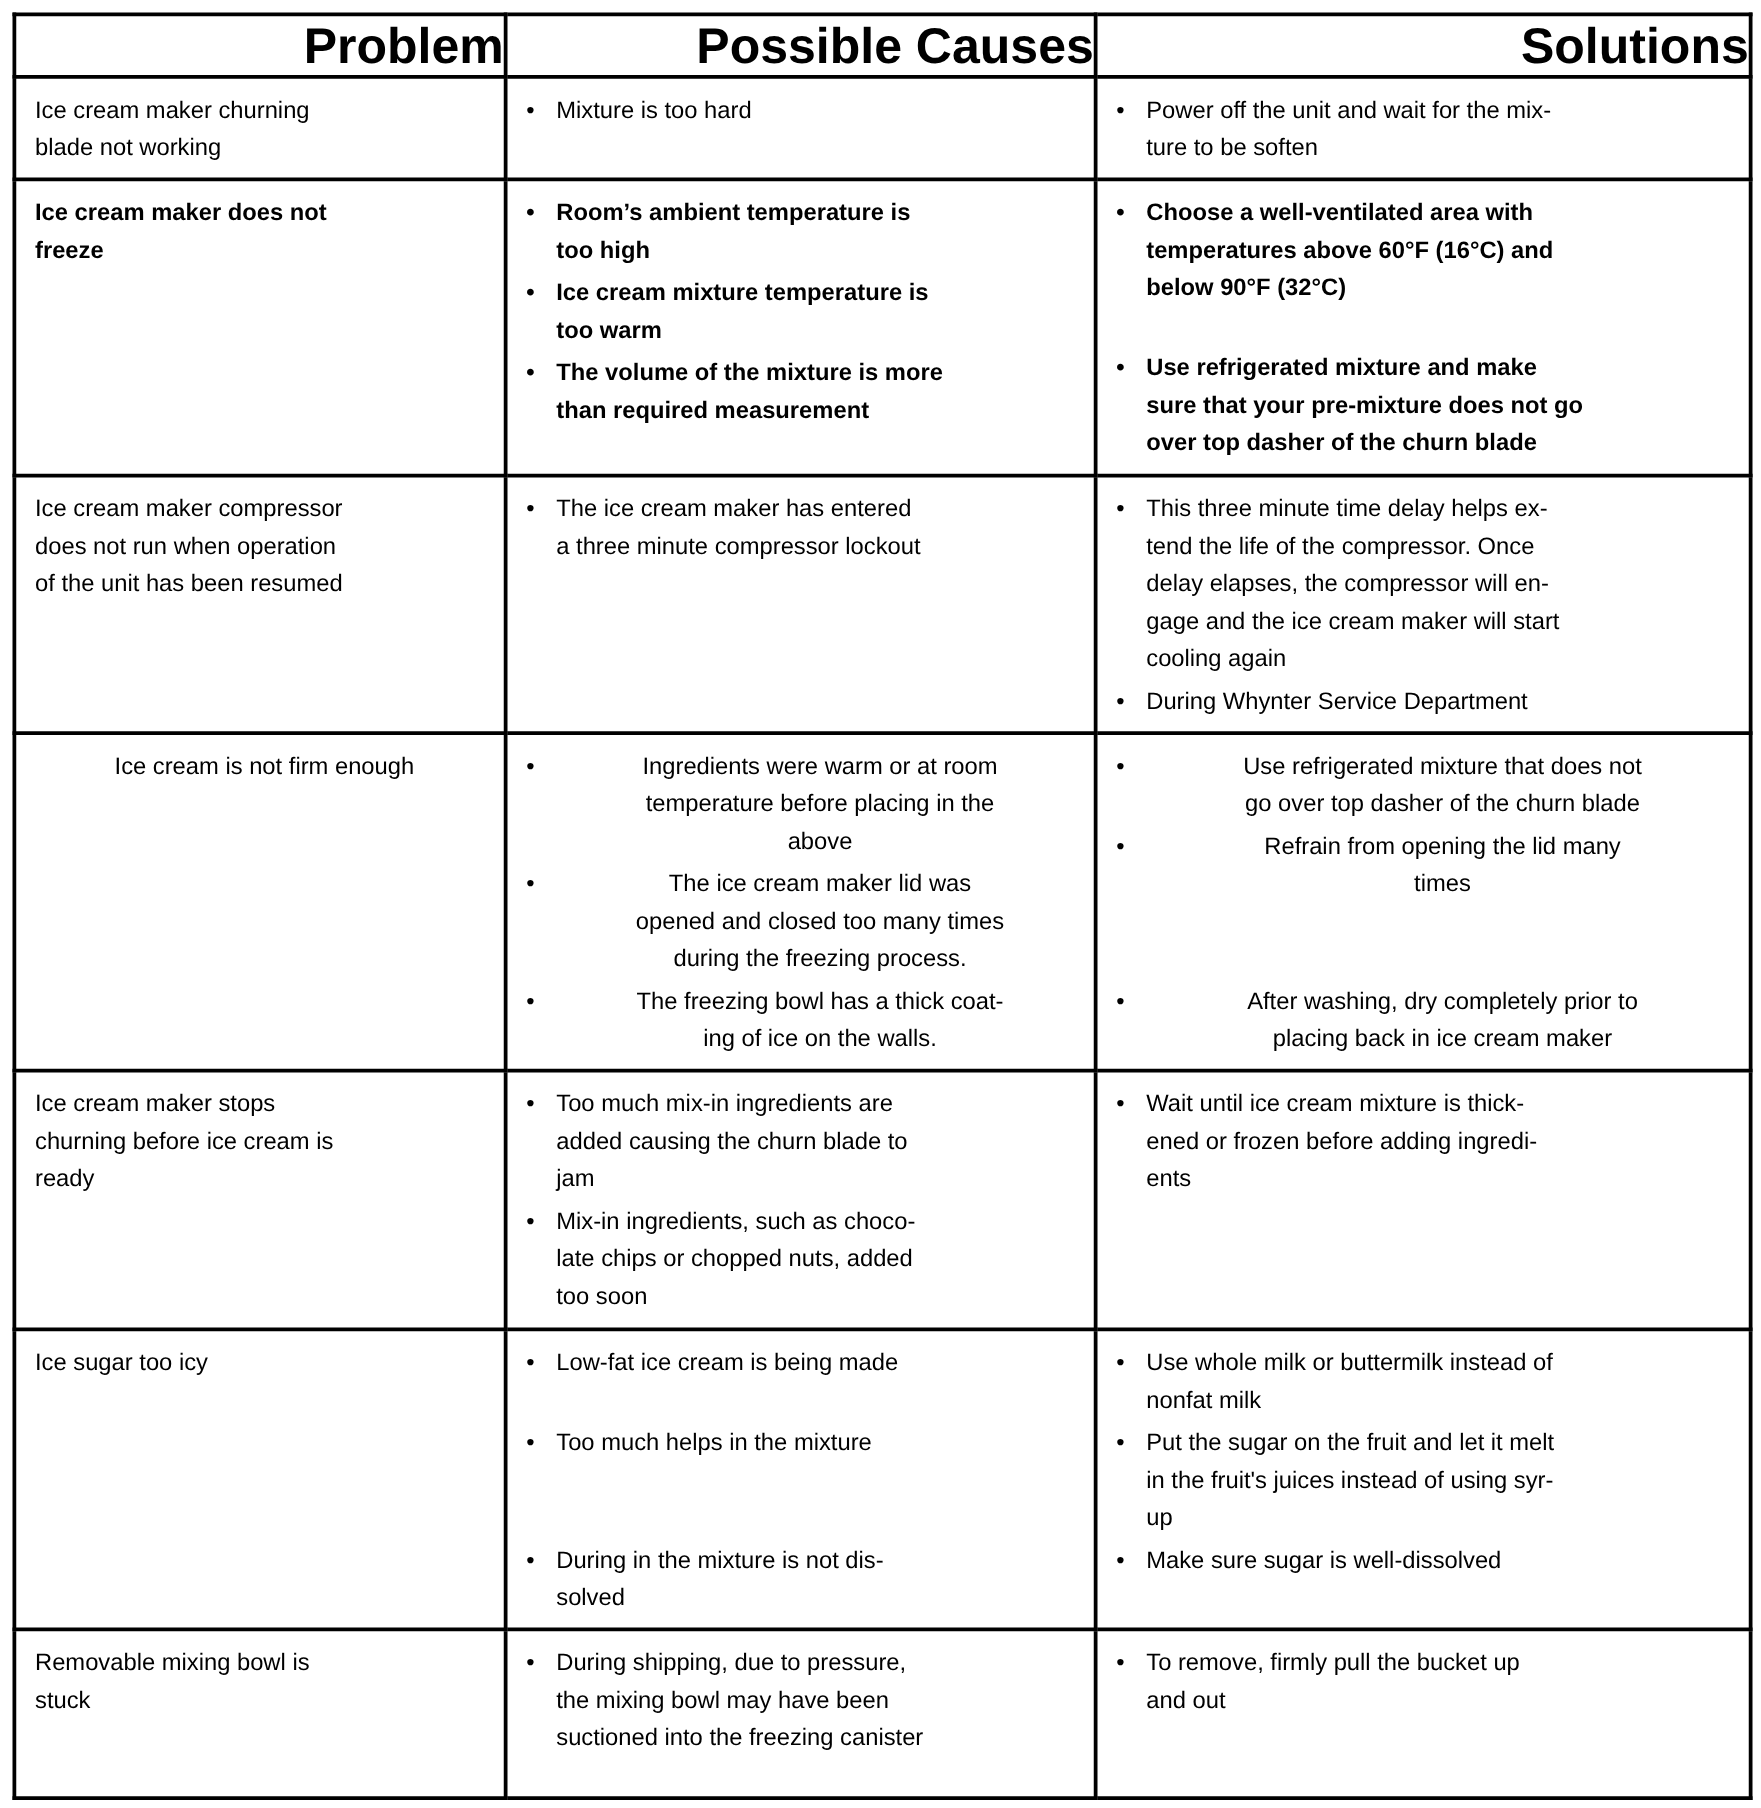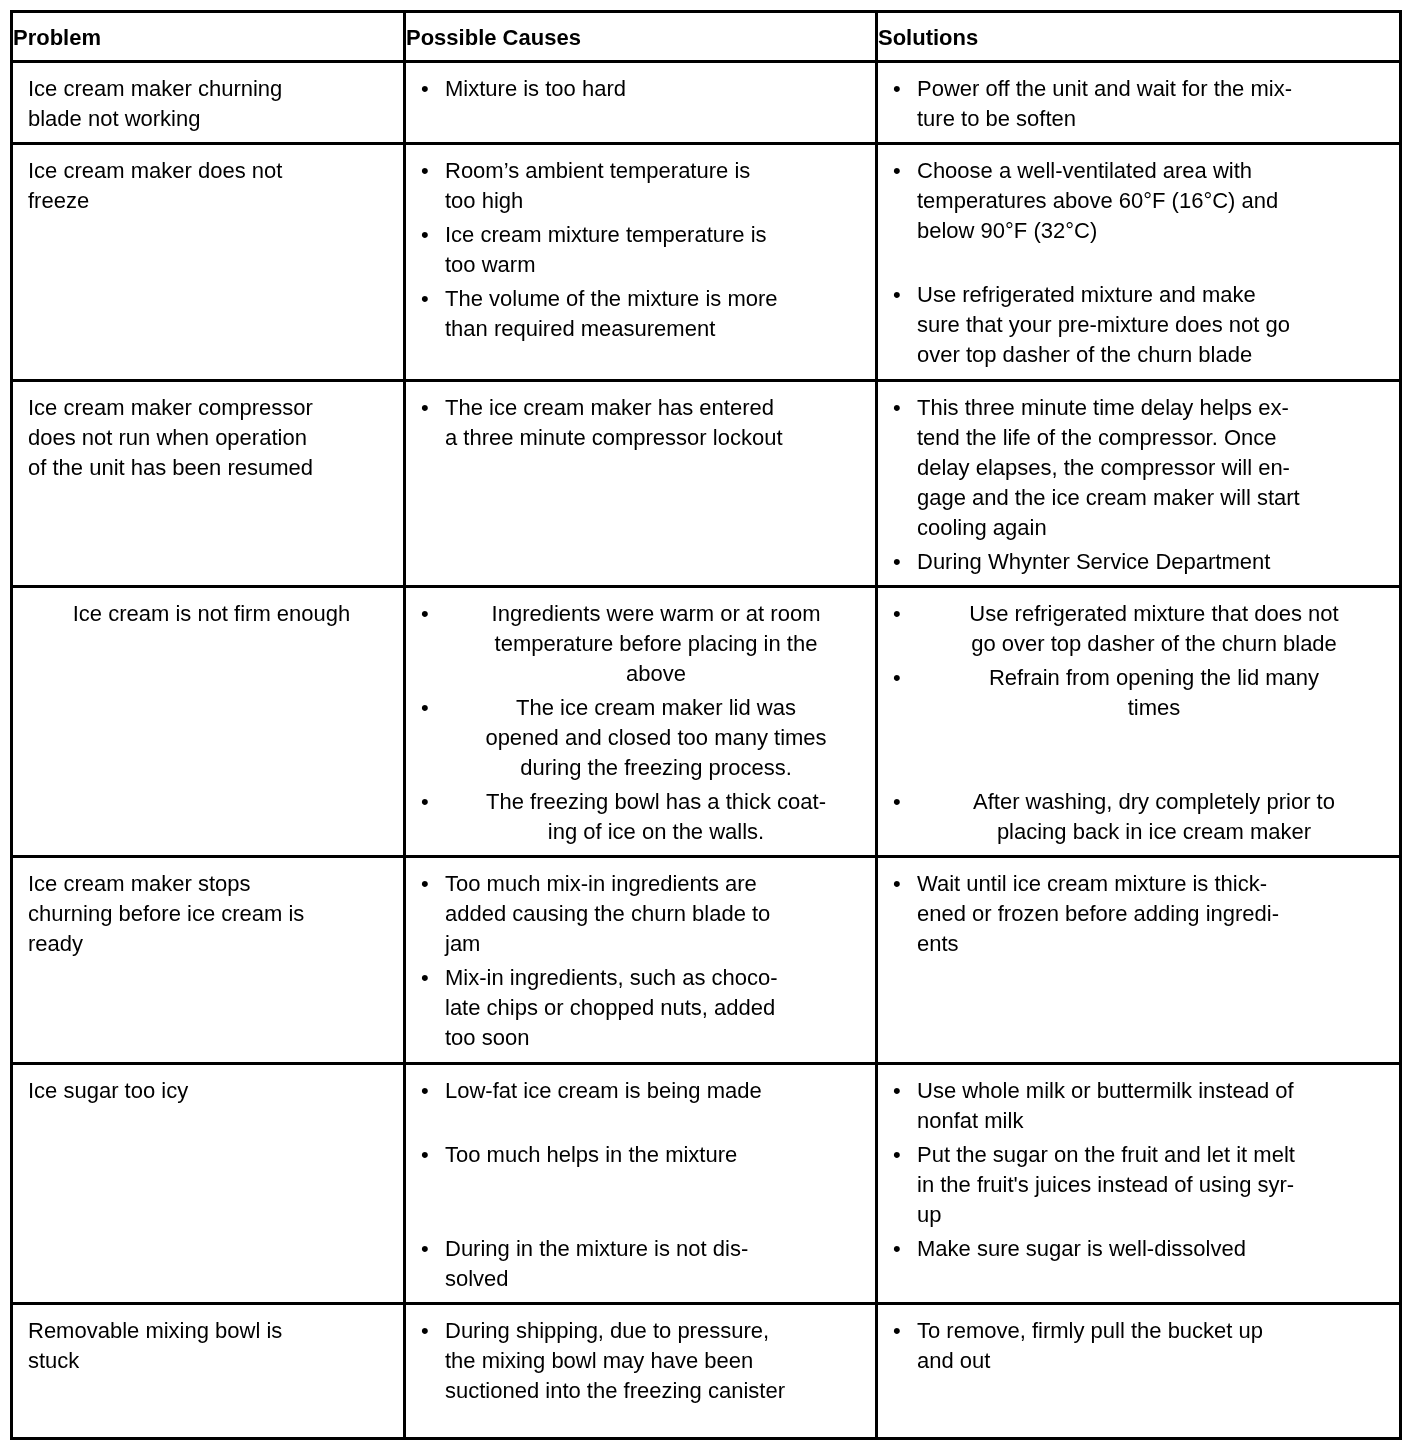--- a/index.html
+++ b/index.html
@@ -28,27 +28,27 @@
   col.c-causes{width:472px;}
   col.c-solutions{width:524px;}
   .ts th, .ts td{
     border:3px solid #000;
     box-sizing:border-box;
     vertical-align:top;
   }
   .ts th{
     height:50px;
     vertical-align:middle;
-    text-align:left;
-    font-size:22px;
+    text-align:right;
+    font-size:40px;
     font-weight:bold;
     padding:2px 0 0 0;
   }
   .ts td{
-    font-size:22px;
+    font-size:19px;
     line-height:30px;
     padding:11px 8px 8px 0;
   }
   td.problem-cell{
     padding-left:15px;
     white-space:pre-line;
   }
   td.bullet-cell{
     padding-left:13px;
   }
@@ -86,21 +86,21 @@
           <td class="problem-cell">Ice cream maker churning
 blade not working</td>
           <td class="bullet-cell">
             <div class="bullet-item" style="margin-top: 0px;"><span class="bullet-marker">•</span><span>Mixture is too hard</span></div>
           </td>
           <td class="bullet-cell">
             <div class="bullet-item" style="margin-top: 0px;"><span class="bullet-marker">•</span><span>Power off the unit and wait for the mix-
 ture to be soften</span></div>
           </td>
         </tr>
-        <tr style="height: 237px;">
+        <tr style="height: 237px; font-weight: bold;">
           <td class="problem-cell">Ice cream maker does not
 freeze</td>
           <td class="bullet-cell">
             <div class="bullet-item" style="margin-top: 0px;"><span class="bullet-marker">•</span><span>Room’s ambient temperature is
 too high</span></div>
             <div class="bullet-item" style="margin-top: 4px;"><span class="bullet-marker">•</span><span>Ice cream mixture temperature is
 too warm</span></div>
             <div class="bullet-item" style="margin-top: 4px;"><span class="bullet-marker">•</span><span>The volume of the mixture is more
 than required measurement</span></div>
           </td>

